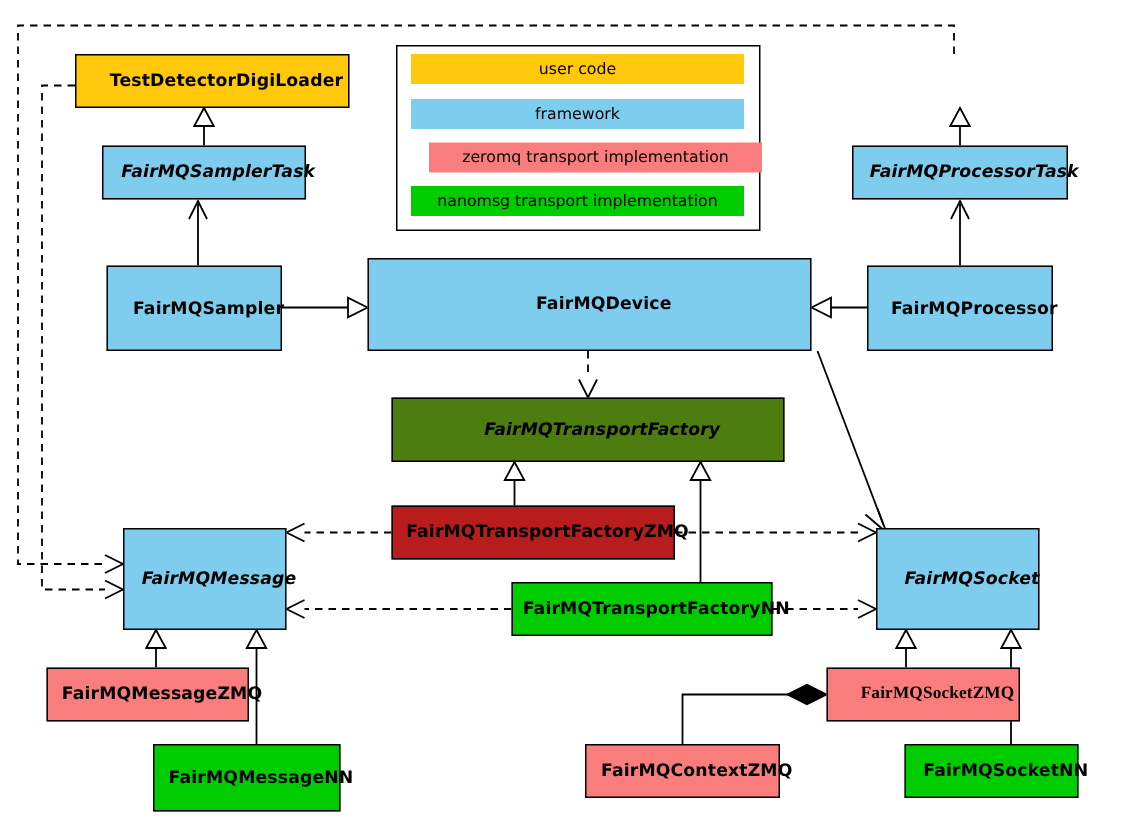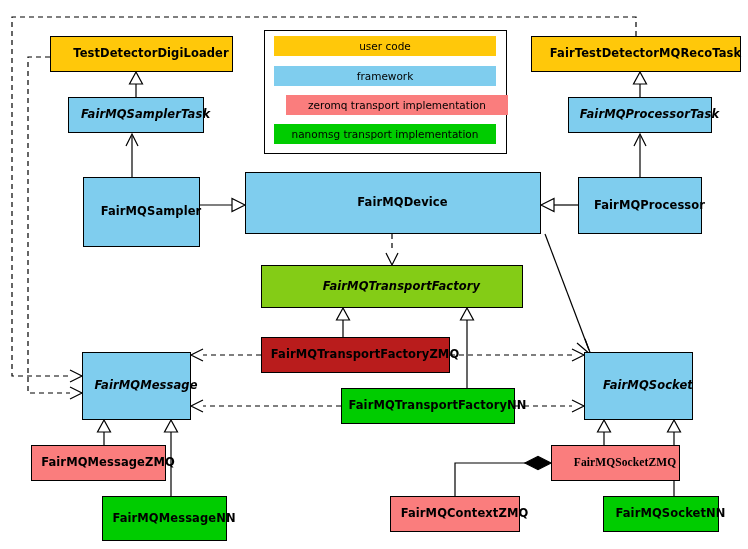--- a/index.html
+++ b/index.html
@@ -175,45 +175,42 @@
       <polyline points="537,463 455,463 455,496" fill="none" stroke="#000" stroke-width="1.2"></polyline>
       <polygon points="551,463 538,456.5 525,463 538,469.5" fill="#000" stroke="#000" stroke-width="1.2"></polygon>
     </g>
 
   </svg>
 
   <div class="node" style="left:50px; top:36px; width:183px; height:36px; background:#FFC80A;">
     <span>TestDetectorDigiLoader</span>
   </div>
 
-  <div class="node" style="left:531px; top:36px; width:210px; height:36px; background:#FFC80A;">
-    <span>FairTestDetectorMQRecoTask</span>
-  </div>
 
   <div class="node abstract" style="left:68px; top:97px; width:136px; height:36px; background:#7FCDEE;">
     <span>FairMQSamplerTask</span>
   </div>
 
   <div class="node abstract" style="left:568px; top:97px; width:144px; height:36px; background:#7FCDEE;">
     <span>FairMQProcessorTask</span>
   </div>
 
-  <div class="node" style="left:71px; top:177px; width:117px; height:70px; background:#7FCDEE;margin-left:12px;">
+  <div class="node" style="left:71px; top:177px; width:117px; height:57px; background:#7FCDEE;">
     <span>FairMQSampler</span>
   </div>
 
   <div class="node" style="left:245px; top:172px; width:296px; height:62px; background:#7FCDEE;">
     <span>FairMQDevice</span>
   </div>
 
   <div class="node" style="left:578px; top:177px; width:124px; height:57px; background:#7FCDEE;">
     <span>FairMQProcessor</span>
   </div>
 
-  <div class="node abstract" style="left:261px; top:265px; width:262px; height:43px; background:#84cc16;">
+  <div class="node abstract" style="left:261px; top:265px; width:262px; height:43px; background:#4d7c0f;">
     <span>FairMQTransportFactory</span>
   </div>
 
   <div class="node" style="left:261px; top:337px; width:189px; height:36px; background:#b91c1c;">
     <span>FairMQTransportFactoryZMQ</span>
   </div>
 
   <div class="node" style="left:341px; top:388px; width:174px; height:36px; background:#00CC00;">
     <span>FairMQTransportFactoryNN</span>
   </div>

